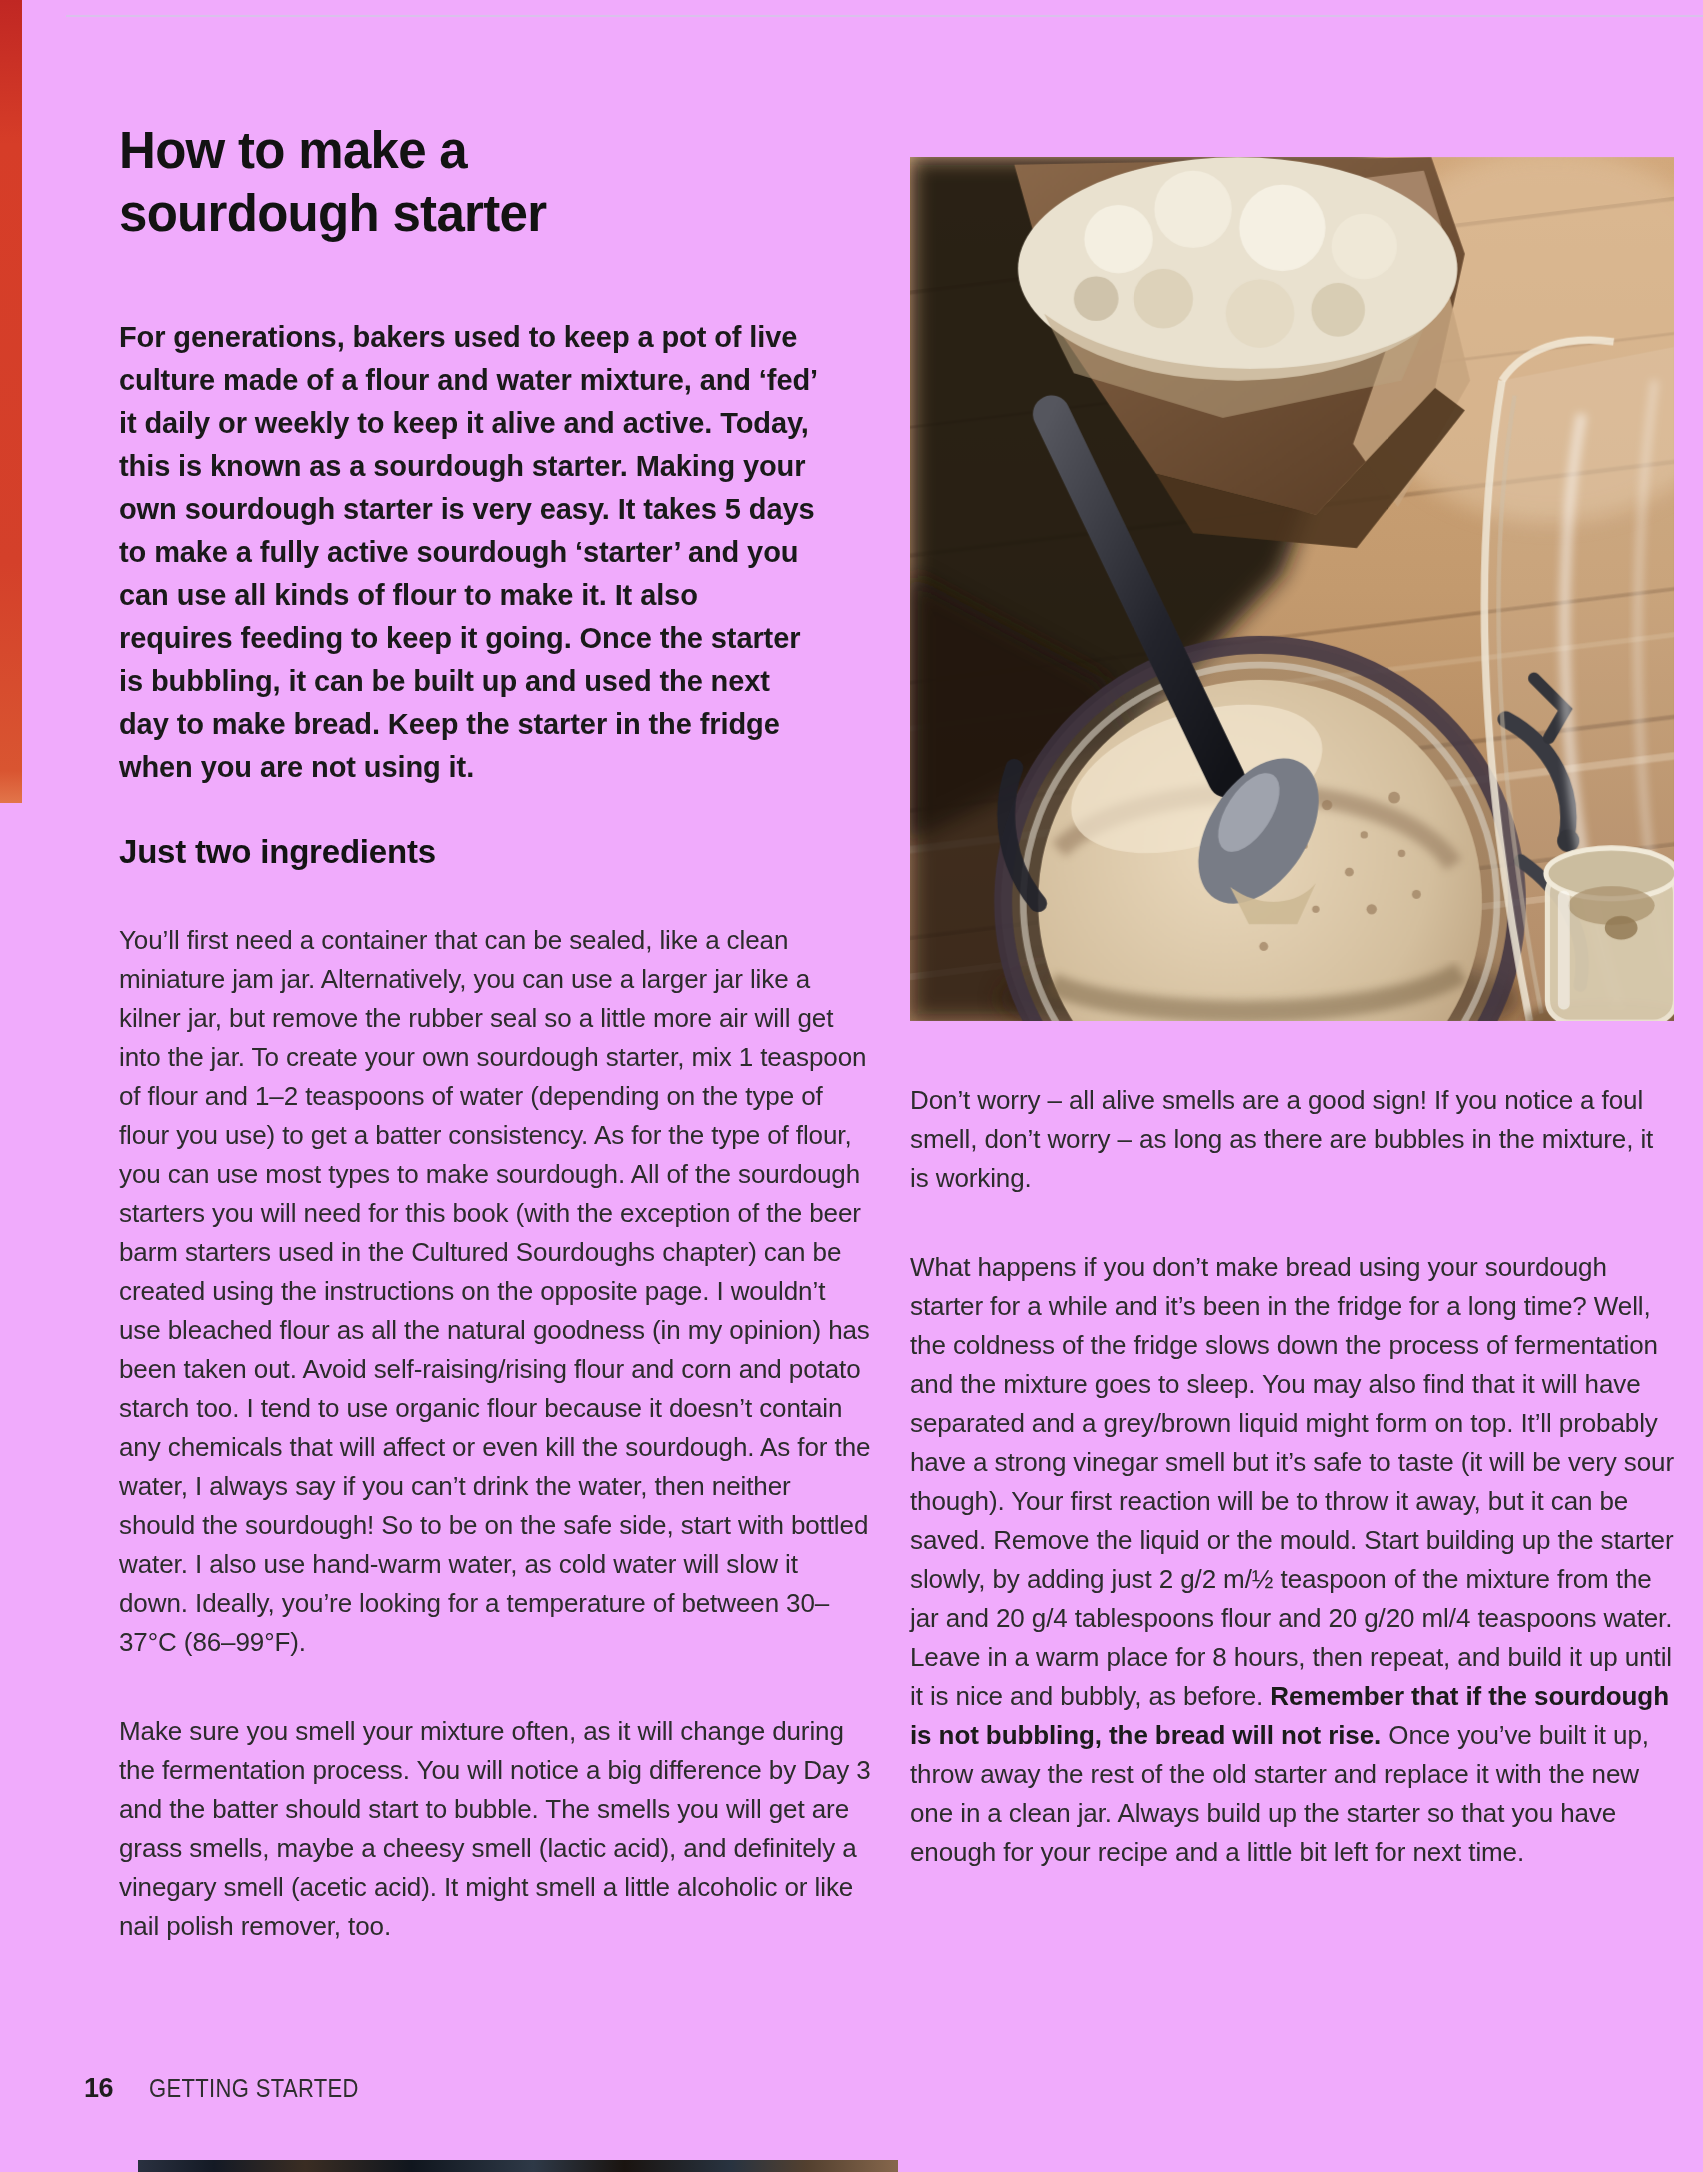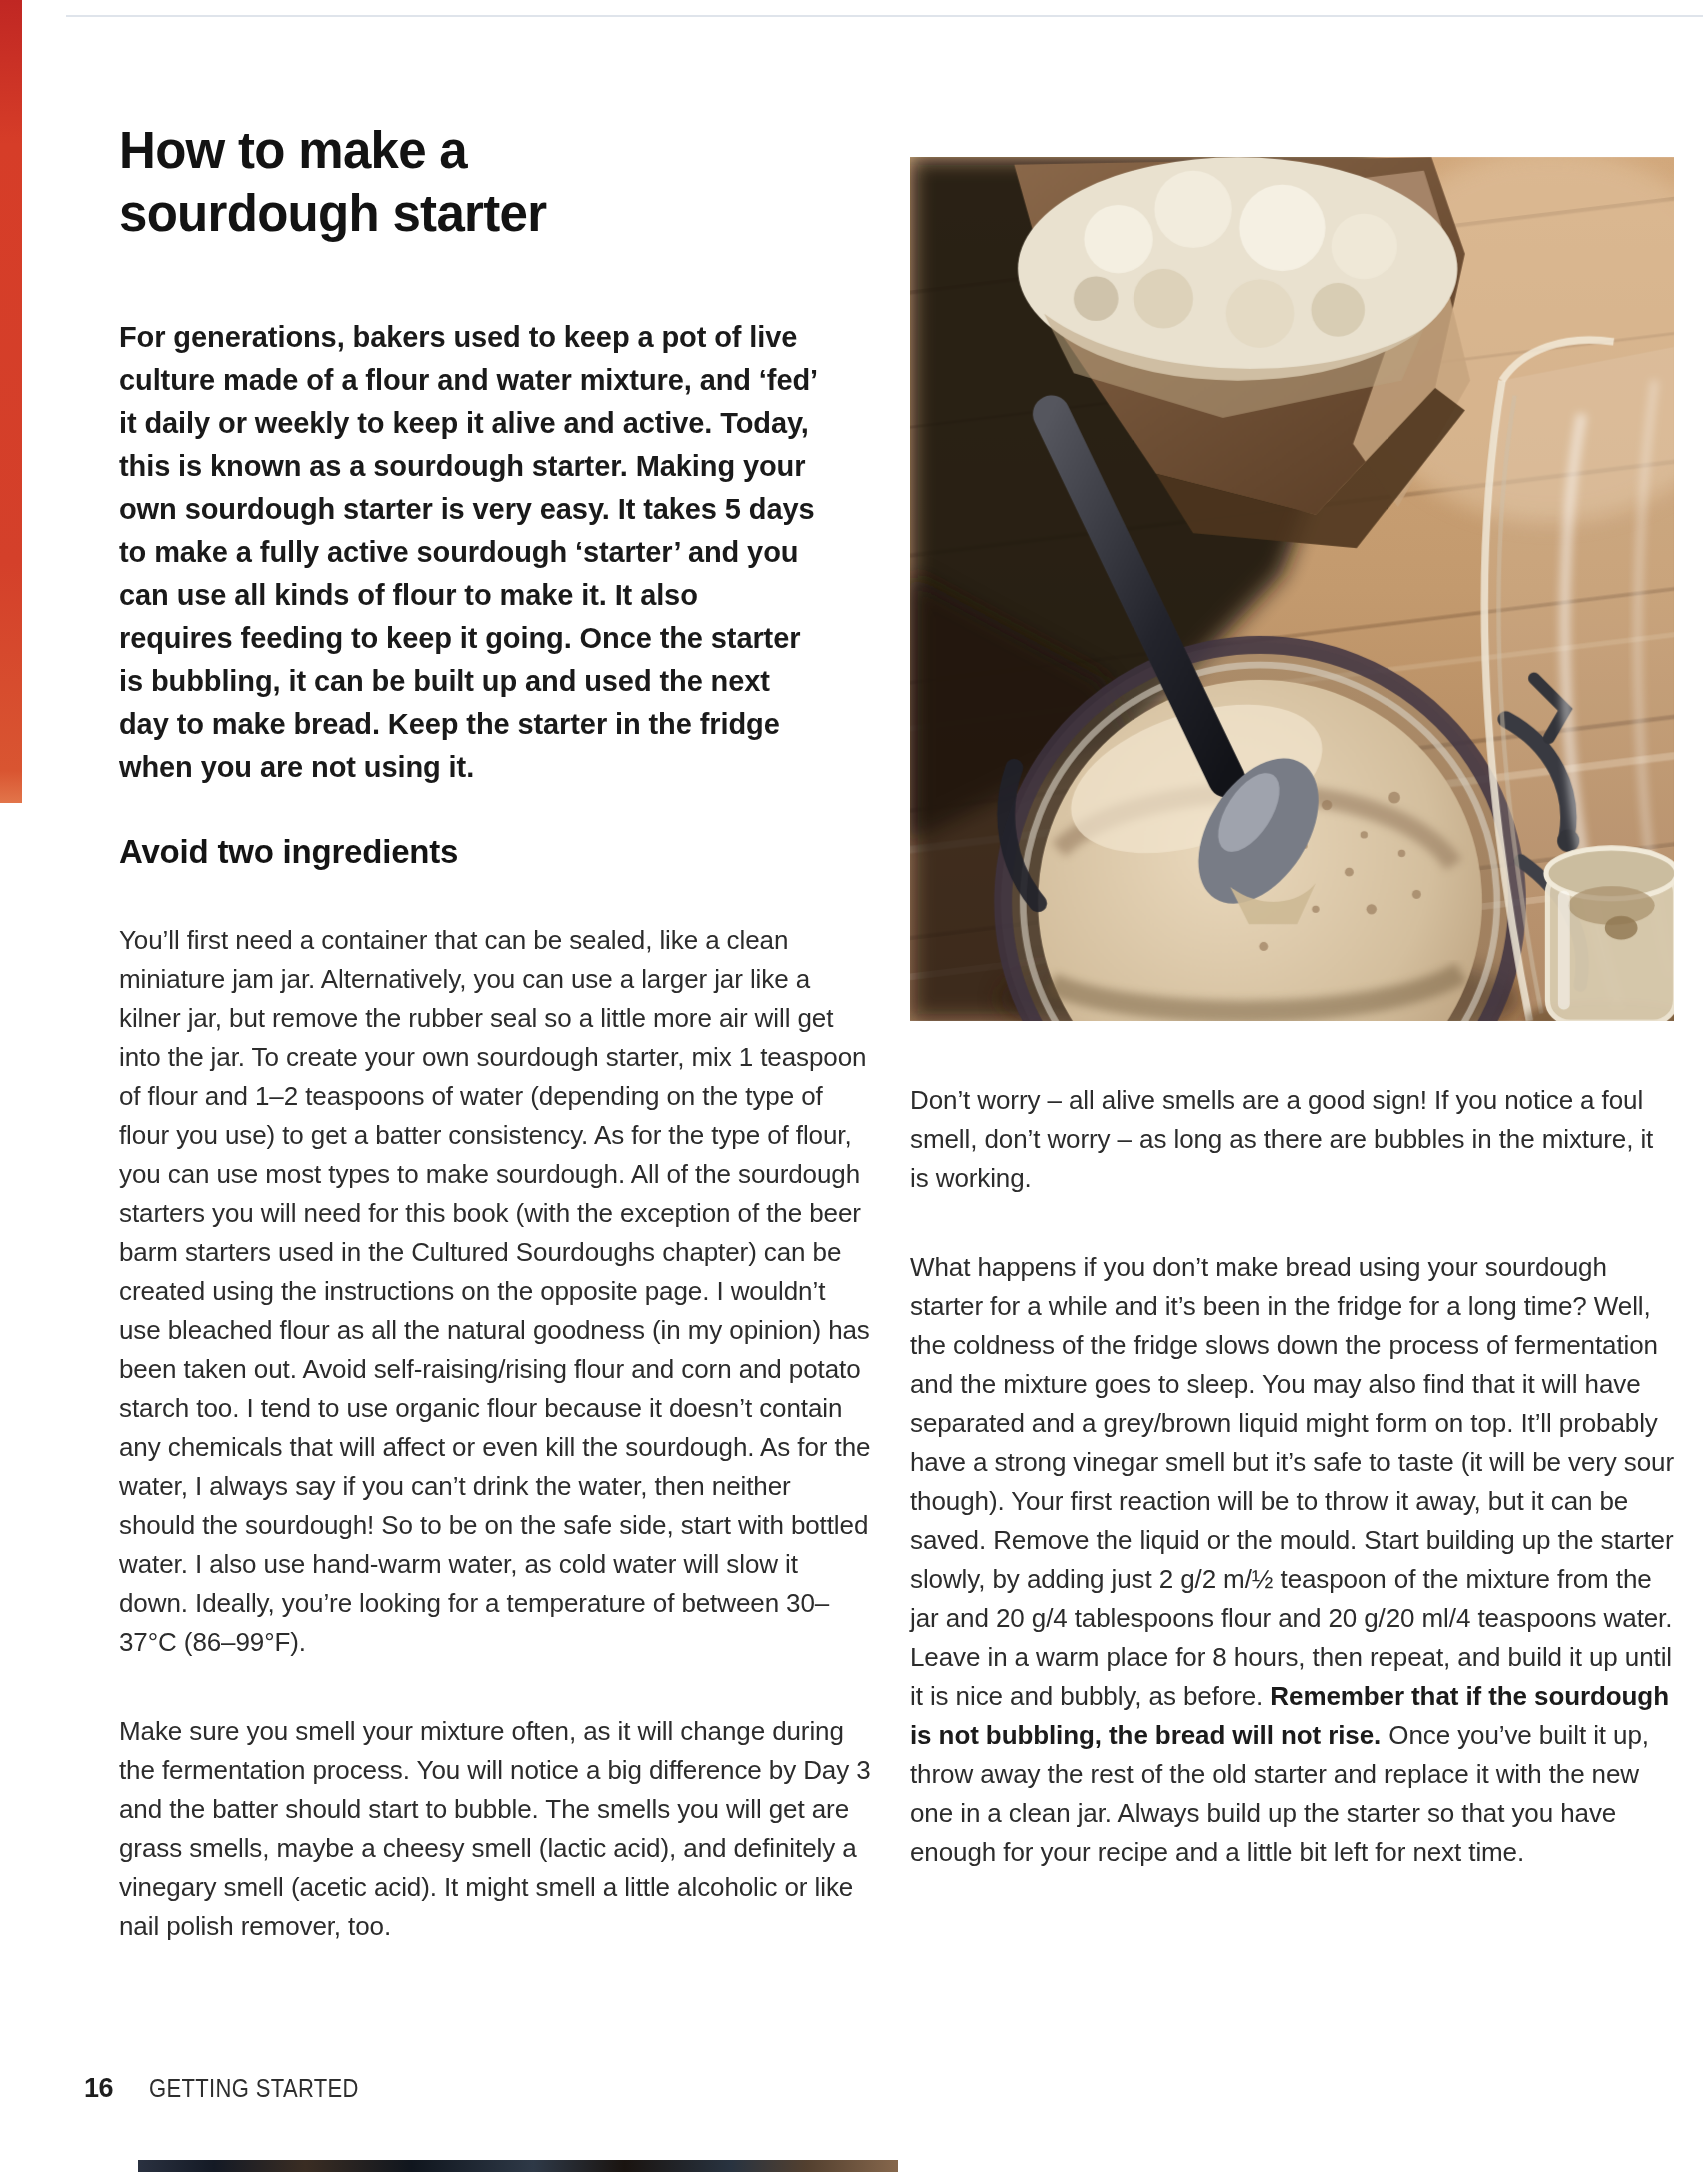--- a/index.html
+++ b/index.html
@@ -1,18 +1,18 @@
 <!DOCTYPE html>
 <html style="font-size:12px"><head>
 <meta charset="utf-8">
 <style>
   html,body { margin:0; padding:0; background:#e8e8e6; }
   .page {
     position:relative; width:1704px; height:2172px;
-    background:#ffffff; overflow:hidden;
+    background:#f0abfc; overflow:hidden;
     font-family:"Liberation Sans","DejaVu Sans",sans-serif;
     color:#232323;
   }
   
   .edge-stripe {
     position:absolute; left:0; top:0; width:22.3px; height:803px;
     background:linear-gradient(180deg,#c02723 0%,#d63d28 18%,#d4402a 70%,#d95531 96%,#e2754a 100%);
   }
   .bottom-strip {
     position:absolute; left:138px; top:2160px; width:760px; height:12.7px;
@@ -62,21 +62,21 @@
 <body>
 
 <div class="page">
 
   <div class="edge-stripe"></div>
   <div class="top-hairline"></div>
 
   <div class="col-left">
     <h1 class="title">How to make a sourdough starter</h1>
     <p class="intro">For generations, bakers used to keep a pot of live culture made of a flour and water mixture, and ‘fed’ it daily or weekly to keep it alive and active. Today, this is known as a sourdough starter. Making your own sourdough starter is very easy. It takes 5 days to make a fully active sourdough ‘starter’ and you can use all kinds of flour to make it. It also requires feeding to keep it going. Once the starter is bubbling, it can be built up and used the next day to make bread. Keep the starter in the fridge when you are not using it.</p>
-    <h2 class="sect">Avoid two ingredients</h2>
+    <h2 class="sect">Just two ingredients</h2>
     <p class="body">You’ll first need a container that can be sealed, like a clean miniature jam jar. Alternatively, you can use a larger jar like a kilner jar, but remove the rubber seal so a little more air will get into the jar. To create your own sourdough starter, mix 1 teaspoon of flour and 1–2 teaspoons of water (depending on the type of flour you use) to get a batter consistency. As for the type of flour, you can use most types to make sourdough. All of the sourdough starters you will need for this book (with the exception of the beer barm starters used in the Cultured Sourdoughs chapter) can be created using the instructions on the opposite page. I wouldn’t use bleached flour as all the natural goodness (in my opinion) has been taken out. Avoid self-raising/rising flour and corn and potato starch too. I tend to use organic flour because it doesn’t contain any chemicals that will affect or even kill the sourdough. As for the water, I always say if you can’t drink the water, then neither should the sourdough! So to be on the safe side, start with bottled water. I also use hand-warm water, as cold water will slow it down. Ideally, you’re looking for a temperature of between 30–37°C (86–99°F).</p>
     <p class="body">Make sure you smell your mixture often, as it will change during the fermentation process. You will notice a big difference by Day 3 and the batter should start to bubble. The smells you will get are grass smells, maybe a cheesy smell (lactic acid), and definitely a vinegary smell (acetic acid). It might smell a little alcoholic or like nail polish remover, too.</p>
   </div>
 
   <div class="col-right">
     <div class="photo">
       <svg width="764" height="864" viewBox="0 0 1026 1160" xmlns="http://www.w3.org/2000/svg">
         <defs>
           <linearGradient id="gWood" x1="0" y1="0" x2="0" y2="1">
             <stop offset="0" stop-color="#d2a87c"></stop>

